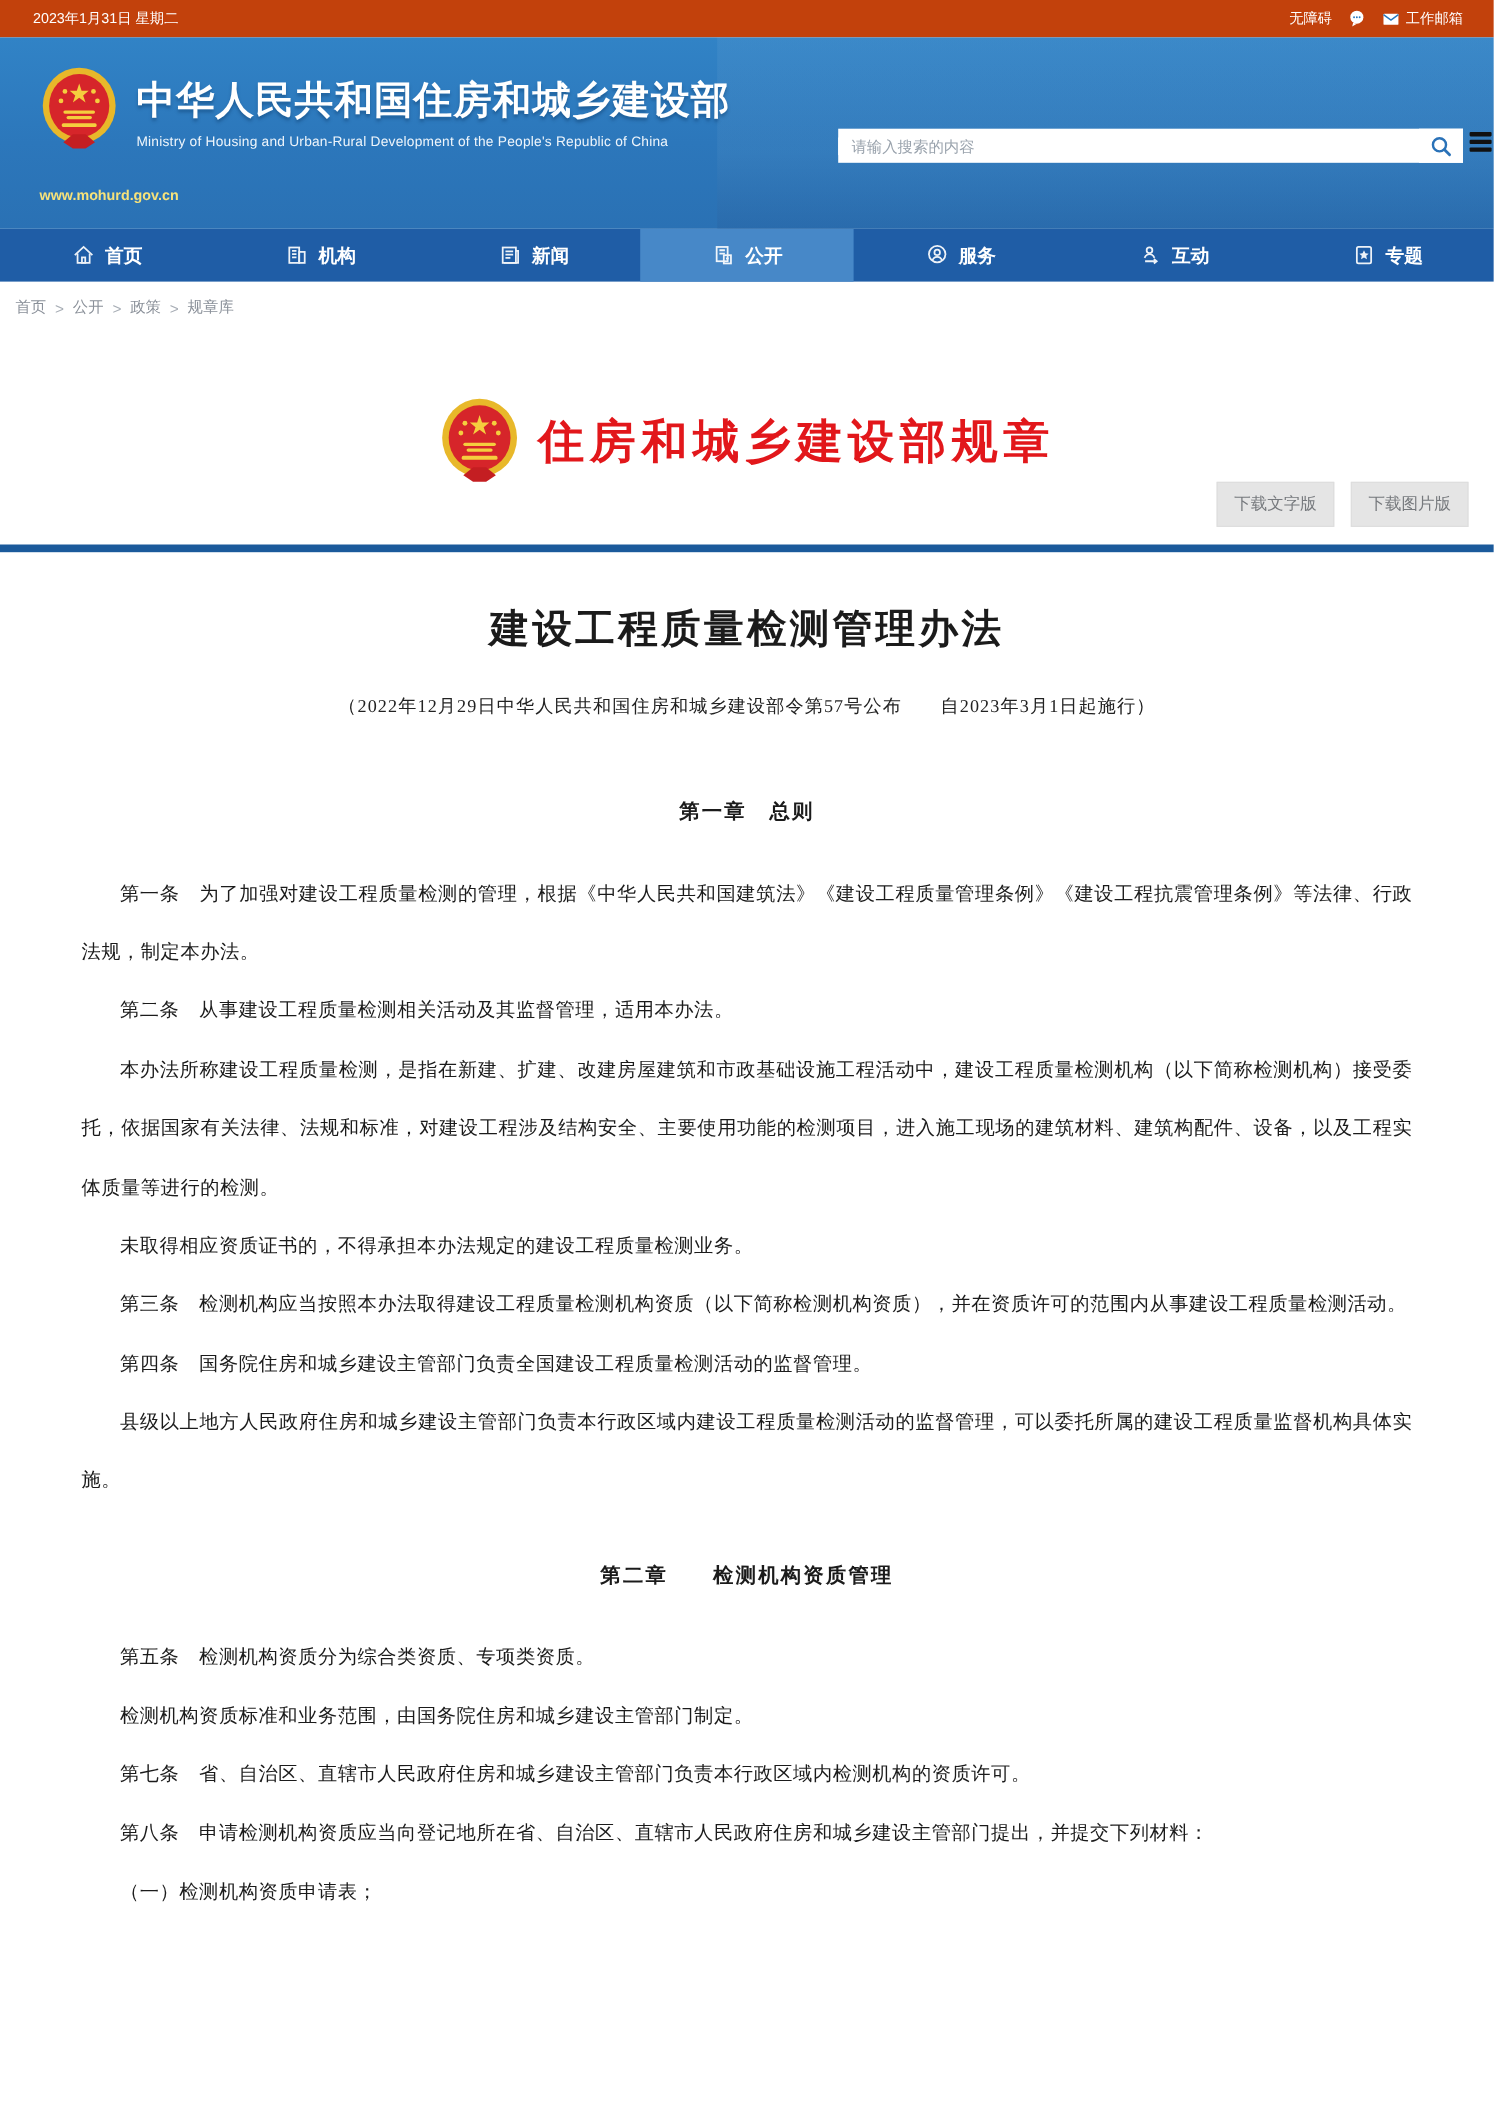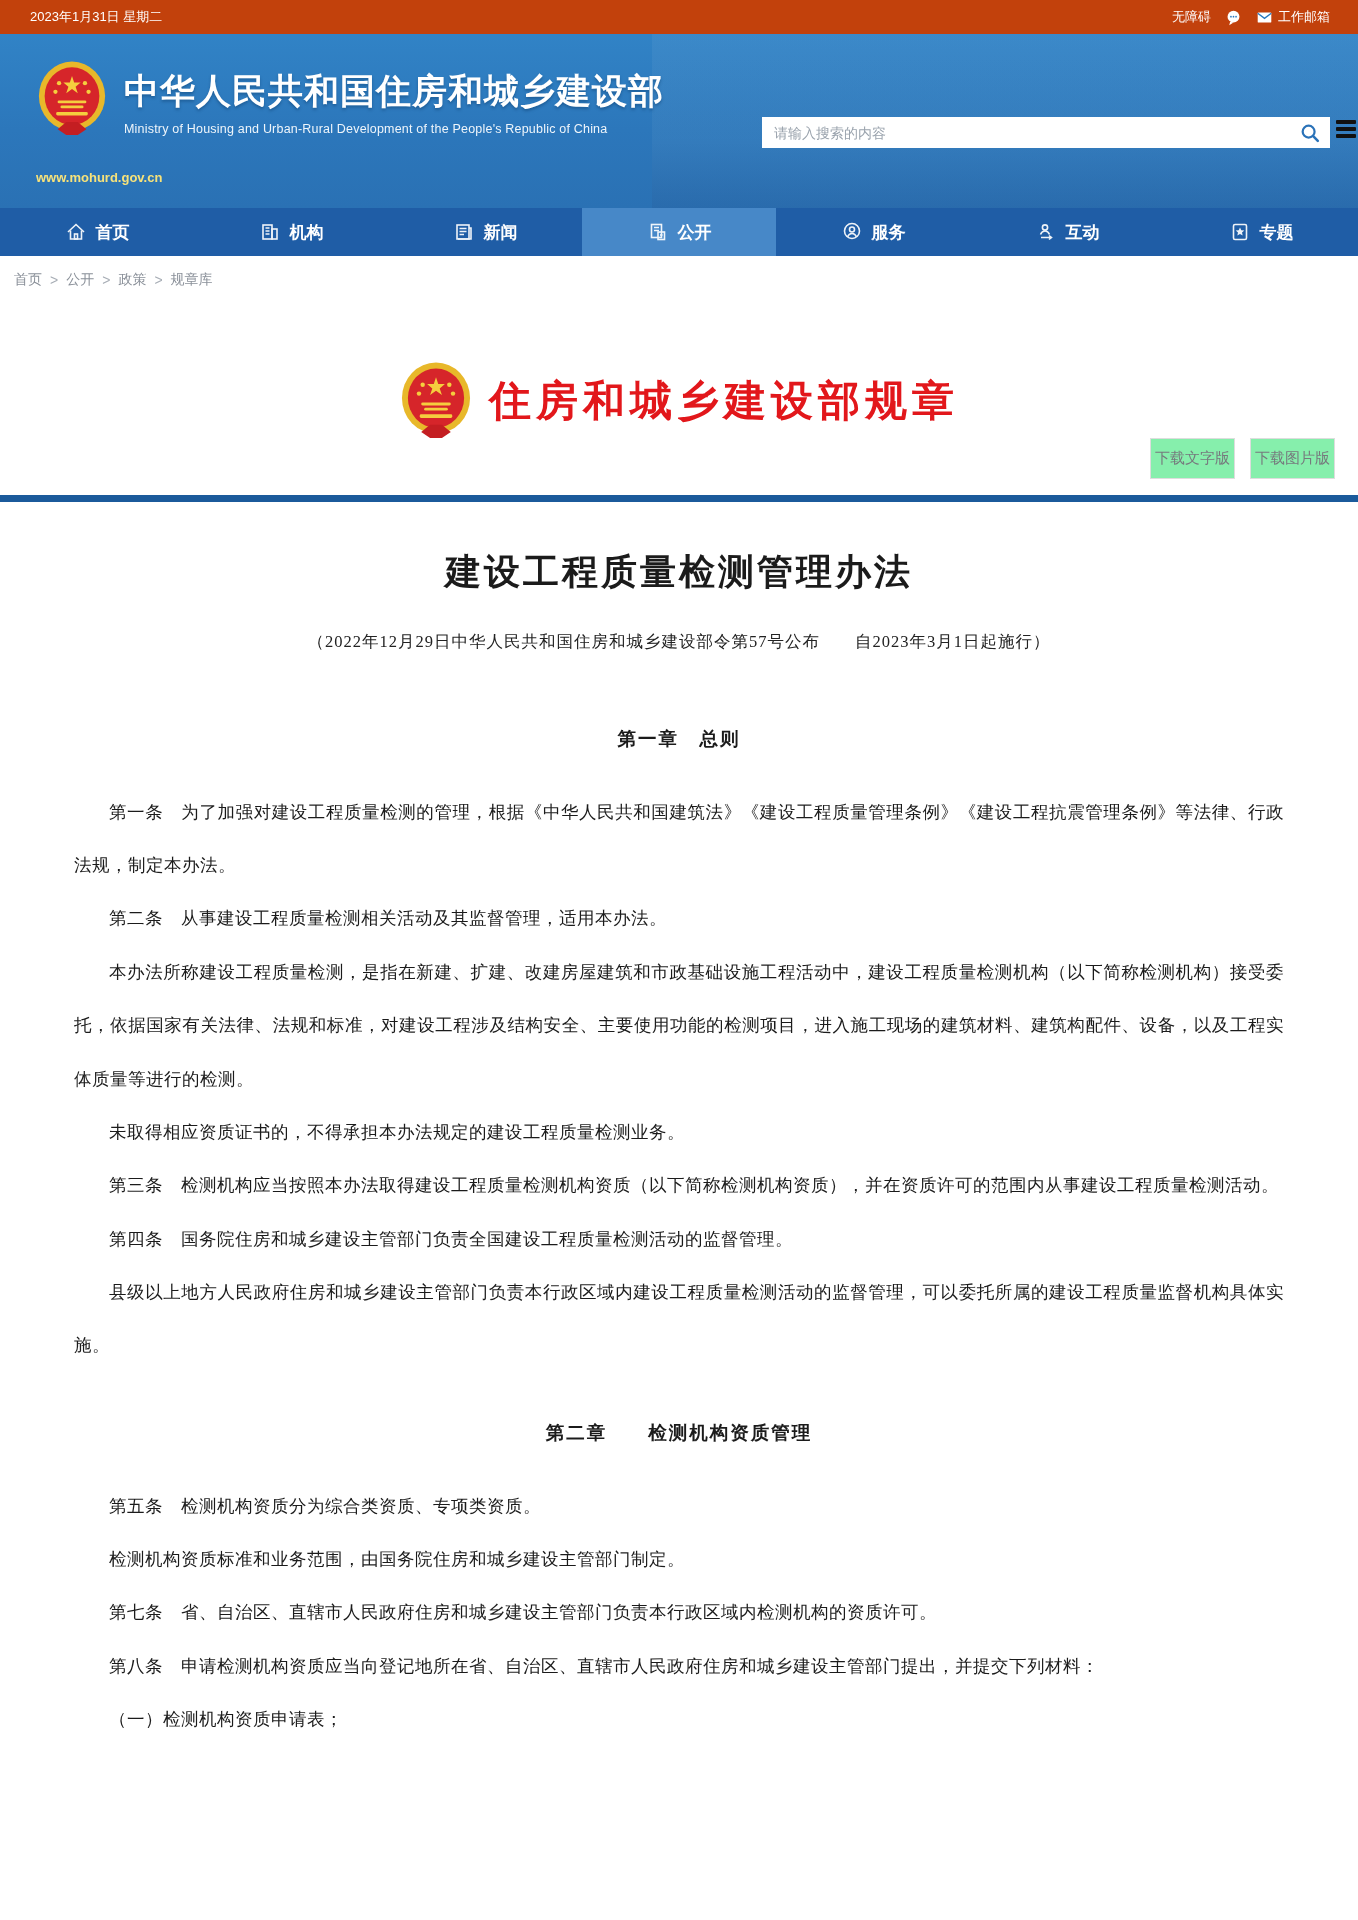--- a/index.html
+++ b/index.html
@@ -2,21 +2,21 @@
 <html><head>
 <meta charset="utf-8">
 <style>
   * { margin:0; padding:0; box-sizing:border-box; }
   html,body { width:1358px; background:#ffffff; font-family:"Liberation Sans", sans-serif; }
   body { min-height:1920px; overflow-x:hidden; }
 
   
   .topbar { height:34px; background:#c2410c; display:flex; align-items:center;
             justify-content:space-between; padding:0 28px 0 30px; color:#fff; font-size:13px; }
-  .topbar-right { display:flex; align-items:center; gap:14px; }
+  .topbar-right { display:flex; gap:14px; }
   .topbar-link { color:#fff; cursor:pointer; display:flex; align-items:center; gap:5px; }
   .ticon { display:inline-flex; width:17px; height:17px; align-items:center; justify-content:center; }
 
   
   .header { position:relative; height:174px;
             background:linear-gradient(180deg,#3183C6 0%, #2C77BB 55%, #2A71B4 100%); }
   .header::after { content:""; position:absolute; right:0; top:0; width:52%; height:100%;
             background:
               linear-gradient(180deg, rgba(255,255,255,0.05), rgba(90,150,200,0.18) 60%, rgba(40,90,150,0.25));
             pointer-events:none; }
@@ -50,22 +50,22 @@
   .crumb { color:#8a9099; cursor:pointer; }
   .crumb-sep { color:#a7adb5; }
 
   
   .banner { position:relative; padding-top:62px; height:196px; }
   .banner-center { display:flex; align-items:center; justify-content:center; gap:16px; }
   .banner-emblem { width:74px; height:80px; }
   .banner-title { font-family:"Liberation Serif", serif; font-weight:bold; font-size:42px;
                   color:#E2171B; letter-spacing:5px; }
   .banner-buttons { position:absolute; right:23px; top:139px; display:flex; gap:15px; }
-  .dl-btn { background:#86efac; border:1px solid #ddd; color:#76797d; font-size:15px;
-            padding:10px 4px; cursor:pointer; font-family:Liberation Mono, monospace; }
+  .dl-btn { background:#e5e5e5; border:1px solid #ddd; color:#76797d; font-size:15px;
+            padding:10px 15px; cursor:pointer; font-family:Liberation Mono, monospace; }
   .divider { height:7px; background:#1B5A9B; }
 
   
   .document { width:1240px; margin:0 auto; padding:0 15px; color:#1b1b1b;
               font-family:"Liberation Serif", serif; }
   .doc-title { text-align:center; font-size:36px; font-weight:bold; letter-spacing:3px; margin-top:46px; }
   .doc-subtitle { text-align:center; font-size:16.5px; margin-top:34px; letter-spacing:1px; color:#222; }
   .doc-body { margin-top:66px; font-size:17.5px; line-height:3.05; }
   .chapter { text-align:center; font-weight:bold; font-size:18.5px; letter-spacing:2px;
              margin:40px 0 26px 0; line-height:2.2; }

